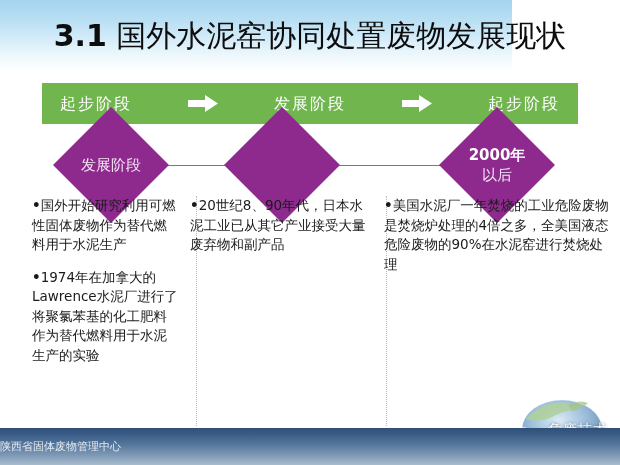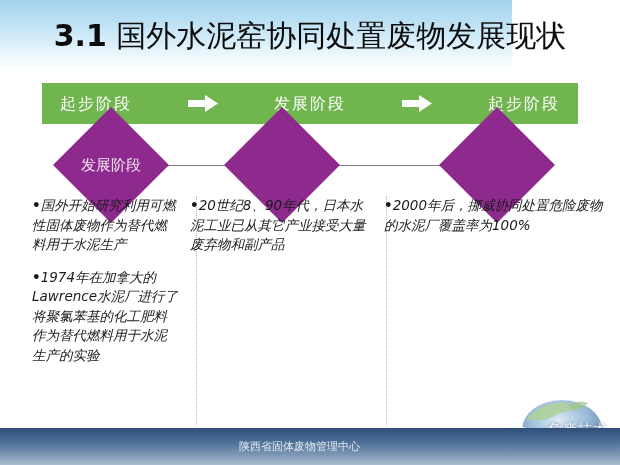--- a/index.html
+++ b/index.html
@@ -121,21 +121,20 @@
   #c1 { left: 153px; width: 90px; }
   #c2 { left: 325px; width: 132px; }
 
   
   #columns {
     position: absolute;
     left: 0; top: 196px;
     width: 620px;
     height: 236px;
     display: flex;
-    font-style: italic;
   }
   .col {
     box-sizing: border-box;
     font-size: 13.5px;
     line-height: 19.5px;
     color: #1a1a1a;
   }
   #col1 { width: 186px; padding: 0 6px 0 32px; }
   #col2 { width: 196px; padding: 0 6px 0 4px; }
   #col3 { width: 238px; padding: 0 6px 0 2px; }
@@ -177,21 +176,21 @@
     left: 34px; top: 12px;
     color: #dfe7f0;
     font-size: 11px;
     line-height: 13px;
     white-space: nowrap;
   }
   #footer-org {
     position: absolute;
     left: 0; top: 12px;
     width: 599px;
-    text-align: center;
+    text-align: left;
     color: #e2e9f1;
     font-size: 11px;
     line-height: 13px;
   }
 
   
   #watermark {
     position: absolute;
     right: 4px; bottom: 2px;
     width: 120px; height: 76px;
@@ -249,37 +248,41 @@
   <div class="connector" id="c1"></div>
   <div class="connector" id="c2"></div>
 
   <div class="diamond" id="d1"></div>
   <div class="diamond" id="d2"></div>
   <div class="diamond" id="d3"></div>
 
   <div class="diamond-text" id="d1t">
     <span>发展阶段</span>
   </div>
+  <div class="diamond-text" id="d3t">
+    <b>2000年</b><br>
+    <span>以后</span>
+  </div>
 
   <div class="divider" id="div1"></div>
   <div class="divider" id="div2"></div>
 
   <div id="columns">
 
     <div class="col" id="col1">
       <p class="bullet"><span class="dot">•</span><span>国外开始研究利用可燃性固体废物作为替代燃料用于水泥生产</span></p>
       <p class="bullet"><span class="dot">•</span><span>1974年在加拿大的Lawrence水泥厂进行了将聚氯苯基的化工肥料作为替代燃料用于水泥生产的实验</span></p>
     </div>
 
     <div class="col" id="col2">
       <p class="bullet"><span class="dot">•</span><span>20世纪8、90年代，日本水泥工业已从其它产业接受大量废弃物和副产品</span></p>
     </div>
 
     <div class="col" id="col3">
-      <p class="bullet"><span class="dot">•</span><span>2000年后，挪威协同处置危险废物的水泥厂覆盖率为100%</span></p>
+      <p class="bullet"><span class="dot">•</span><span>美国水泥厂一年焚烧的工业危险废物是焚烧炉处理的4倍之多，全美国液态危险废物的90%在水泥窑进行焚烧处理</span></p>
     </div>
 
   </div>
 
   <svg id="watermark" viewBox="0 0 120 76">
     <defs>
       <radialGradient id="gEarth" cx="45%" cy="35%" r="70%">
         <stop offset="0%" stop-color="#cfe4f3"></stop>
         <stop offset="55%" stop-color="#6f9fc8"></stop>
         <stop offset="100%" stop-color="#27527f"></stop>

